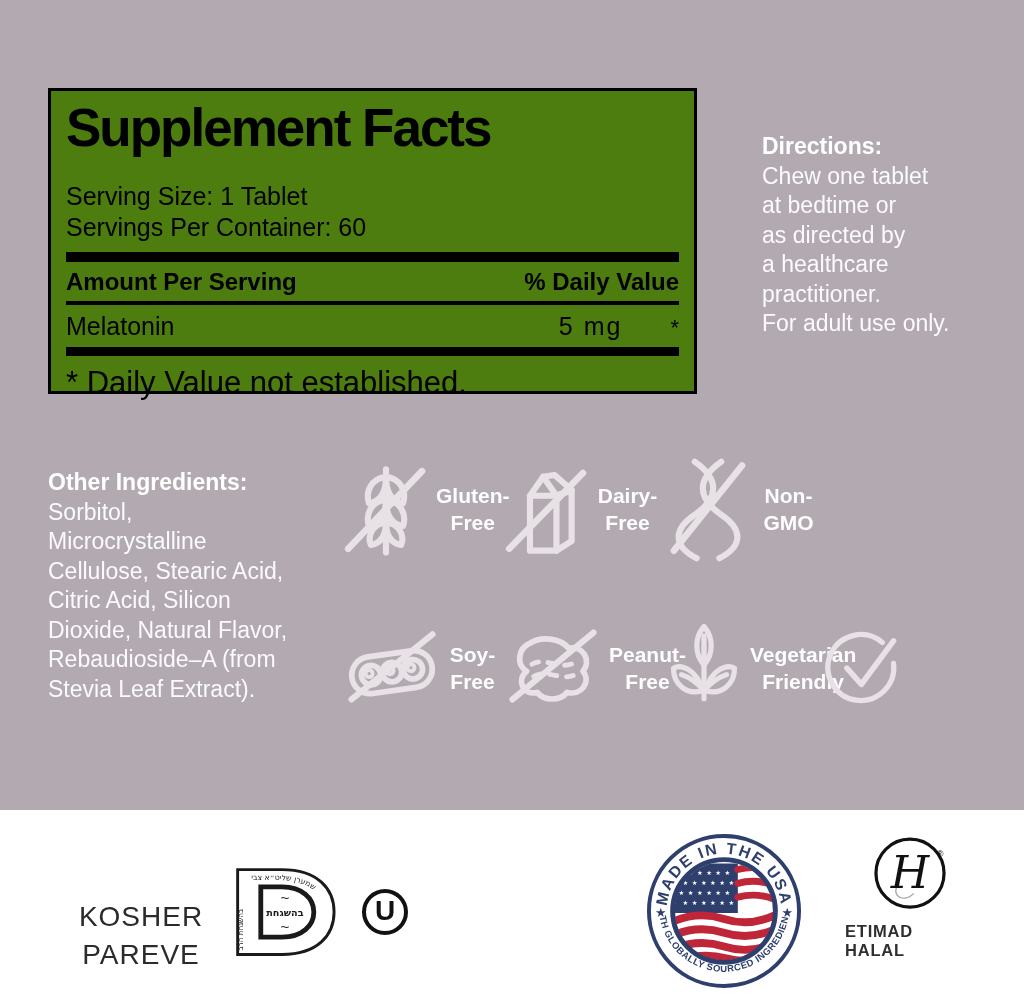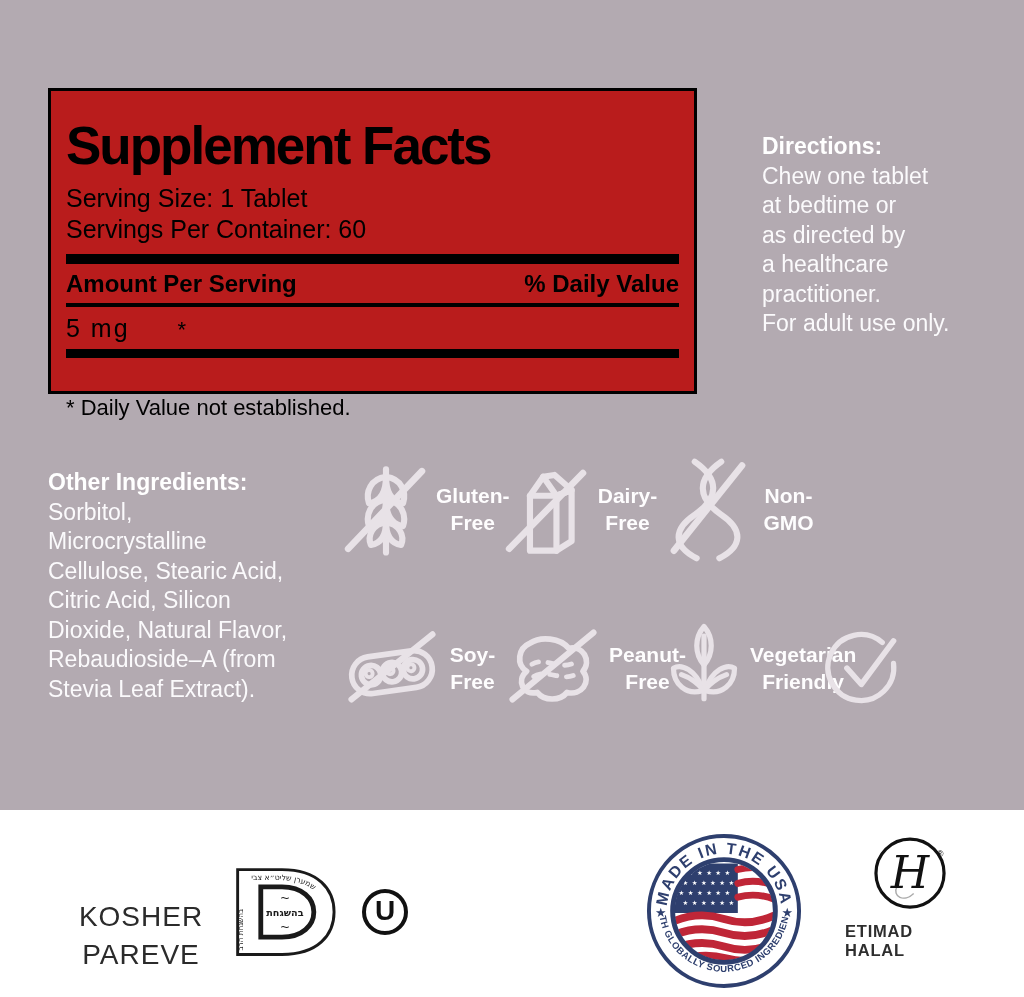--- a/index.html
+++ b/index.html
@@ -3,34 +3,34 @@
 <meta charset="utf-8">
 <style>
   html,body{margin:0;padding:0;background:#ffffff;}
   .canvas{position:relative;width:1024px;height:997px;overflow:hidden;
           font-family:"Liberation Sans",sans-serif;background:#ffffff;}
   .top-bg{position:absolute;left:0;top:0;width:1024px;height:810px;background:#b3aab1;}
   .bottom-strip{position:absolute;left:0;top:810px;width:1024px;height:187px;background:#ffffff;}
 
   
   .sf-panel{position:absolute;left:48px;top:88px;width:649px;height:306px;
-            background:#b91c1c;border:3px solid #000;box-sizing:border-box;
-            padding:24px 15px 0 15px;color:#000;}
+            background:#4d7c0f;border:3px solid #000;box-sizing:border-box;
+            padding:6px 15px 0 15px;color:#000;}
   .sf-title{font-size:53px;font-weight:bold;letter-spacing:-2px;line-height:58px;margin-top:2px;}
-  .sf-serving{font-size:25px;line-height:31px;margin-top:8px;}
+  .sf-serving{font-size:25px;line-height:31px;margin-top:24px;}
   .sf-bar-thick{height:10px;background:#000;margin-top:9px;}
   .sf-bar-mid{height:9px;background:#000;}
   .sf-bar-thin{height:4px;background:#000;}
   .sf-header-row{display:flex;justify-content:space-between;align-items:flex-start;
                  font-size:24px;font-weight:bold;padding:6px 0 5px 0;}
   .sf-row{display:flex;align-items:baseline;font-size:25px;padding:7px 0 6px 0;}
   .sf-row .sf-name{flex:1;}
   .sf-row .sf-amt{letter-spacing:2px;}
   .sf-row .sf-dv{margin-left:48px;font-size:22px;}
-  .sf-footnote{font-size:22px;padding-top:9px;margin-top:28px;}
+  .sf-footnote{font-size:31px;padding-top:9px;}
 
   
   .pre{white-space:pre-line;}
   .directions{position:absolute;left:762px;top:132px;width:280px;color:#fbfafc;
               font-size:23px;line-height:29.5px;}
   .directions .hd{font-weight:bold;color:#ffffff;}
   .other-ing{position:absolute;left:48px;top:468px;width:330px;color:#fbfafc;
              font-size:23px;line-height:29.5px;}
   .other-ing .hd{font-weight:bold;color:#ffffff;}
 
@@ -69,20 +69,21 @@
     <div class="sf-title">Supplement Facts</div>
     <div class="sf-serving">Serving Size: 1 Tablet</div>
     <div class="sf-serving" style="margin-top:0;">Servings Per Container: 60</div>
     <div class="sf-bar-thick"></div>
     <div class="sf-header-row">
       <span>Amount Per Serving</span>
       <span>% Daily Value</span>
     </div>
     <div class="sf-bar-thin"></div>
     <div class="sf-row">
+      <span class="sf-name">Melatonin</span>
       <span class="sf-amt">5 mg</span>
       <span class="sf-dv">*</span>
     </div>
     <div class="sf-bar-mid"></div>
     <div class="sf-footnote">* Daily Value not established.</div>
   </div>
 
   <div class="directions">
     <div class="hd">Directions:</div>
     <div class="pre">Chew one tablet

